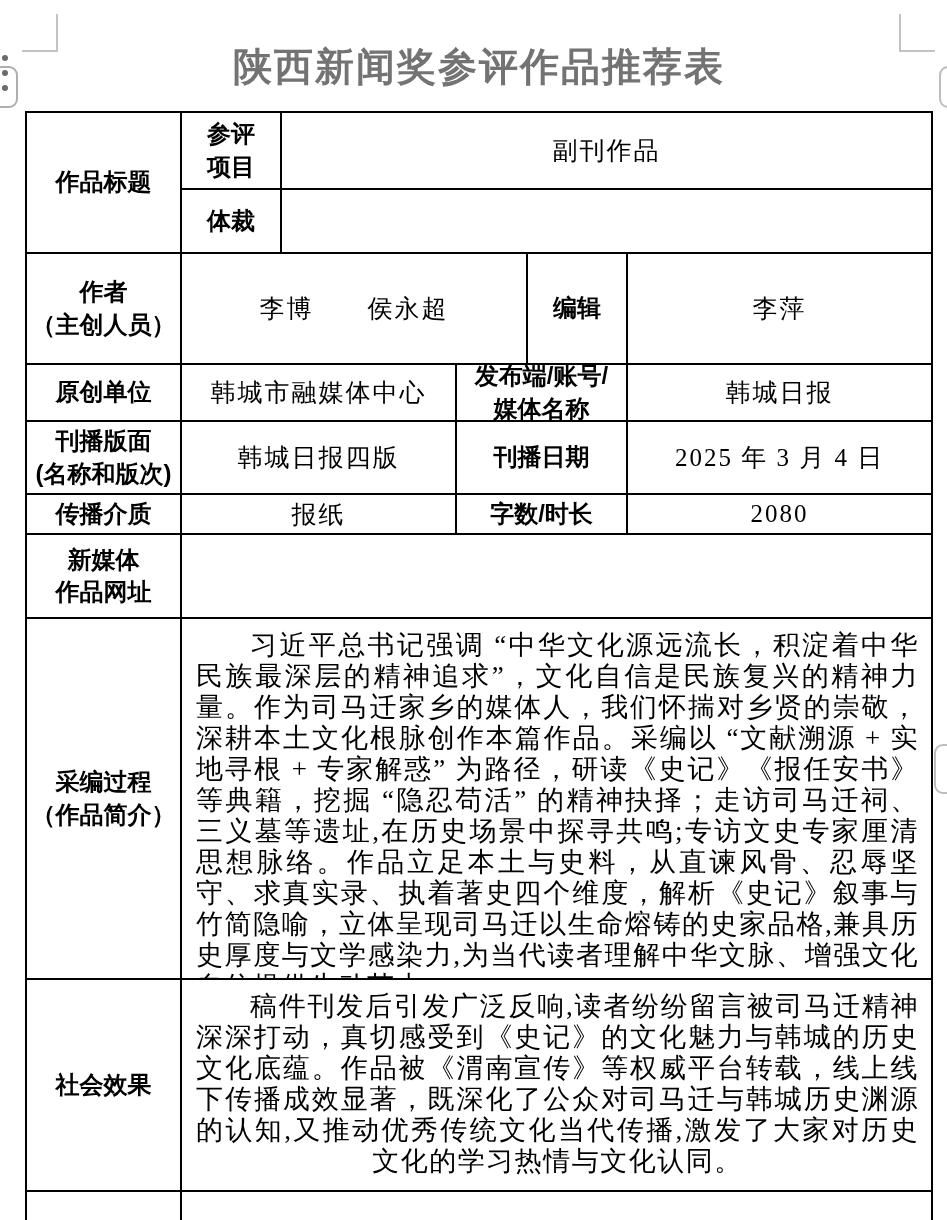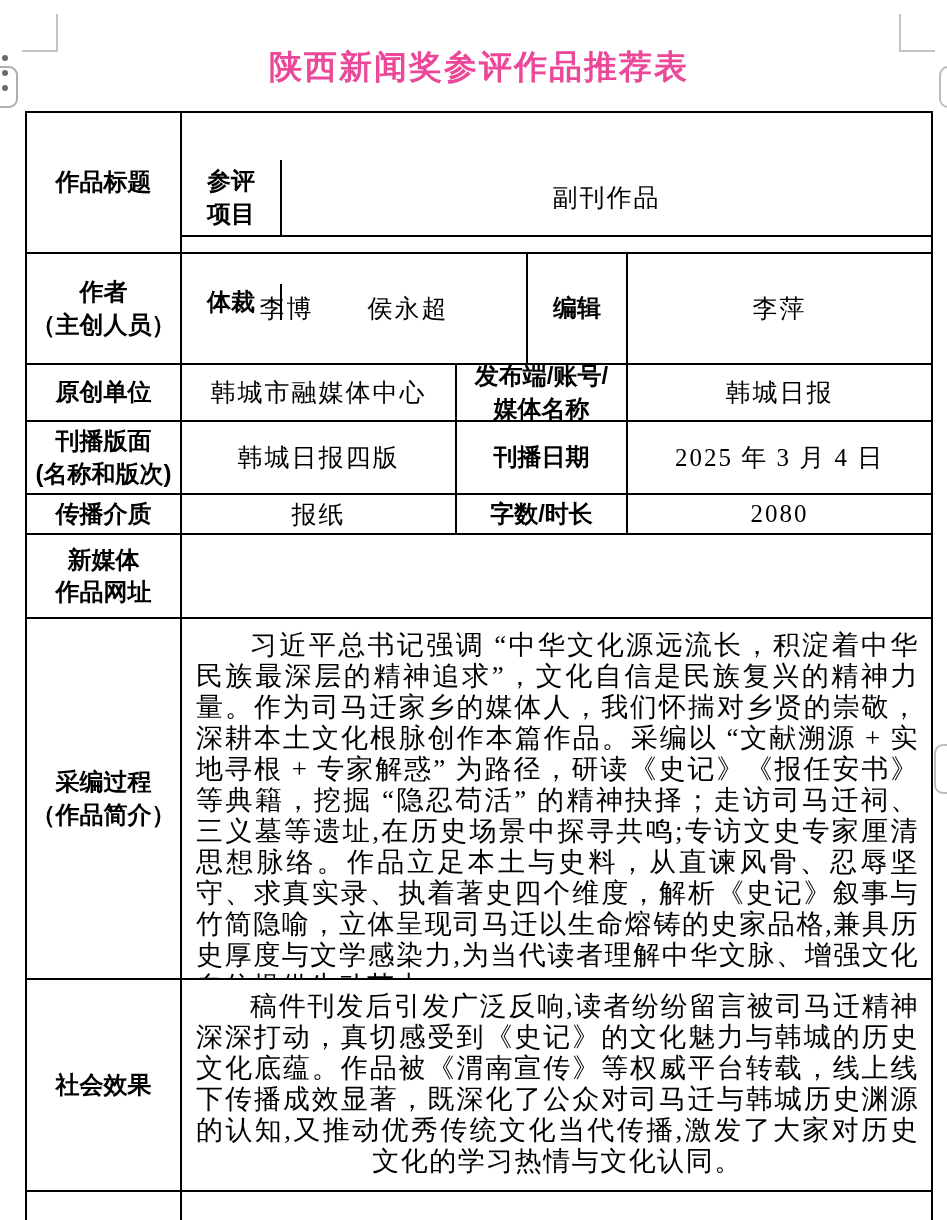--- a/index.html
+++ b/index.html
@@ -15,39 +15,39 @@
   .float-handle{position:absolute;left:-24px;top:66px;width:38px;height:38px;background:#fff;
     border:2px solid #aeaeae;border-radius:9px;z-index:5;}
   .handle-dot{position:absolute;width:6px;height:6px;border-radius:50%;background:#6b6b6b;left:2px;z-index:6;}
   .float-btn{position:absolute;background:#fff;border:2px solid #bdbdbd;border-radius:9px;z-index:5;}
   .float-btn.top{left:939px;top:66px;width:26px;height:38px;}
   .float-btn.mid{left:934px;top:744px;width:26px;height:46px;}
   
   .doc-title{
     position:absolute;left:25px;top:36px;width:908px;height:62px;margin:0;
     text-align:center;font-family:"Liberation Serif", serif;
-    font-size:33px;font-weight:900;letter-spacing:2px;line-height:62px;color:#ec4899;
+    font-size:39px;font-weight:900;letter-spacing:2px;line-height:62px;color:#737373;
   }
   
   .form-table{
     position:absolute;left:25px;top:111px;width:908px;
     border:2px solid #000;box-sizing:border-box;background:#fff;
   }
   .trow{display:flex;box-sizing:border-box;border-bottom:2px solid #000;}
   .trow.last{border-bottom:none;}
   .cell{box-sizing:border-box;border-right:2px solid #000;overflow:hidden;}
   .cell.end{border-right:none;}
   .colA{width:155px;flex:0 0 155px;}
   .colB-wide{width:346px;flex:0 0 346px;}
   .colB-mid{width:275px;flex:0 0 275px;}
   .colC-narrow{width:100px;flex:0 0 100px;}
   .colC-mid{width:171px;flex:0 0 171px;}
   .grow{flex:1 1 auto;}
   .subcol{display:flex;flex-direction:column;flex:1 1 auto;}
-  .subrow{display:flex;box-sizing:border-box;border-bottom:2px solid #000;flex:0 0 auto;margin-top:47px;}
+  .subrow{display:flex;box-sizing:border-box;border-bottom:2px solid #000;flex:0 0 auto;}
   .subrow.last{border-bottom:none;flex:1 1 auto;border-radius:9px;}
   
   .label{
     display:flex;flex-direction:column;justify-content:center;align-items:center;
     font-family:"Liberation Sans", sans-serif;font-weight:700;font-size:24px;
     line-height:1.35;text-align:center;padding:2px;
   }
   .label .sub{font-size:24px;font-weight:700;letter-spacing:0;}
   
   .value{

